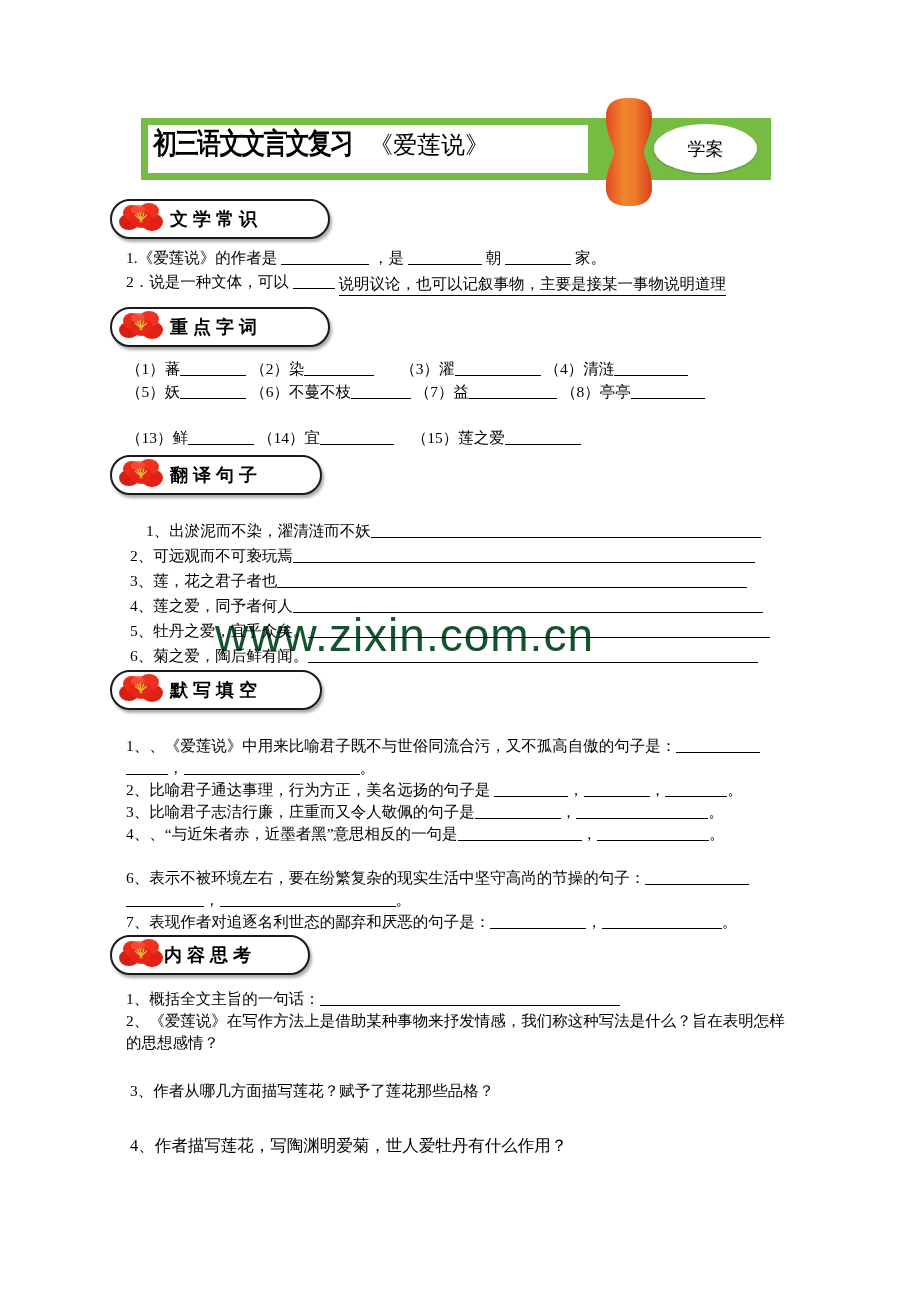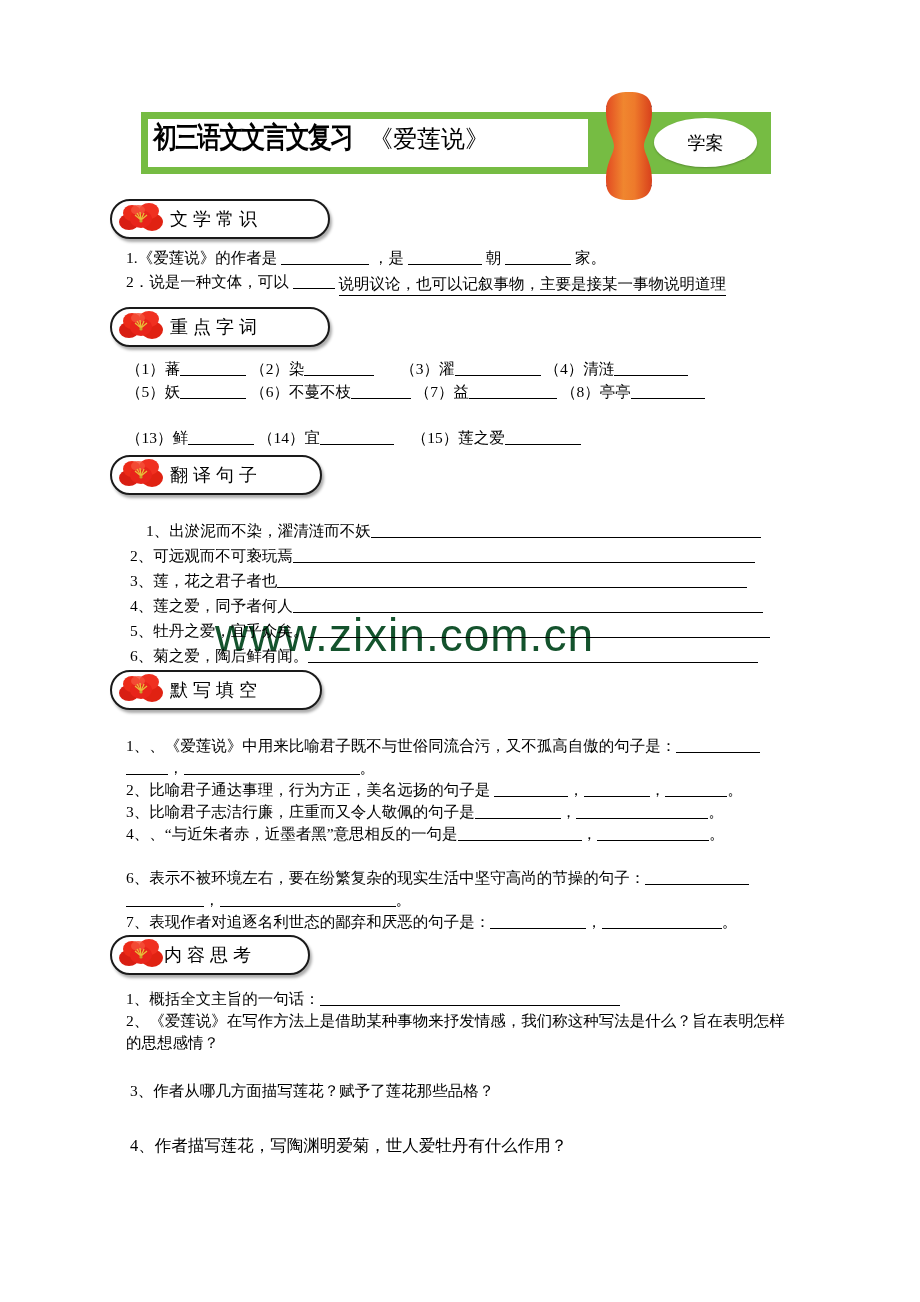--- a/index.html
+++ b/index.html
@@ -33,21 +33,21 @@
     color: #14532d;
     white-space: nowrap;
     user-select: none;
     z-index: 0;
   }
 
   
   .header {
     position: absolute;
     left: 141px;
-    top: 112px;
+    top: 118px;
     width: 630px;
     height: 62px;
     z-index: 3;
   }
   .header-green {
     position: absolute;
     left: 0;
     top: 0;
     width: 630px;
     height: 62px;
@@ -131,21 +131,21 @@
     box-shadow: 2px 3px 3px rgba(0,0,0,0.33);
     box-sizing: border-box;
     z-index: 2;
   }
   .pill-label {
     position: absolute;
     left: 58px;
     top: 50%;
     transform: translateY(-50%);
     font-family: "Liberation Sans", sans-serif;
-    font-weight: normal;
+    font-weight: bold;
     font-size: 18px;
     white-space: nowrap;
     color: #000;
   }
   .flower {
     position: absolute;
     left: 6px;
     top: 50%;
     transform: translateY(-50%);
     width: 46px;

